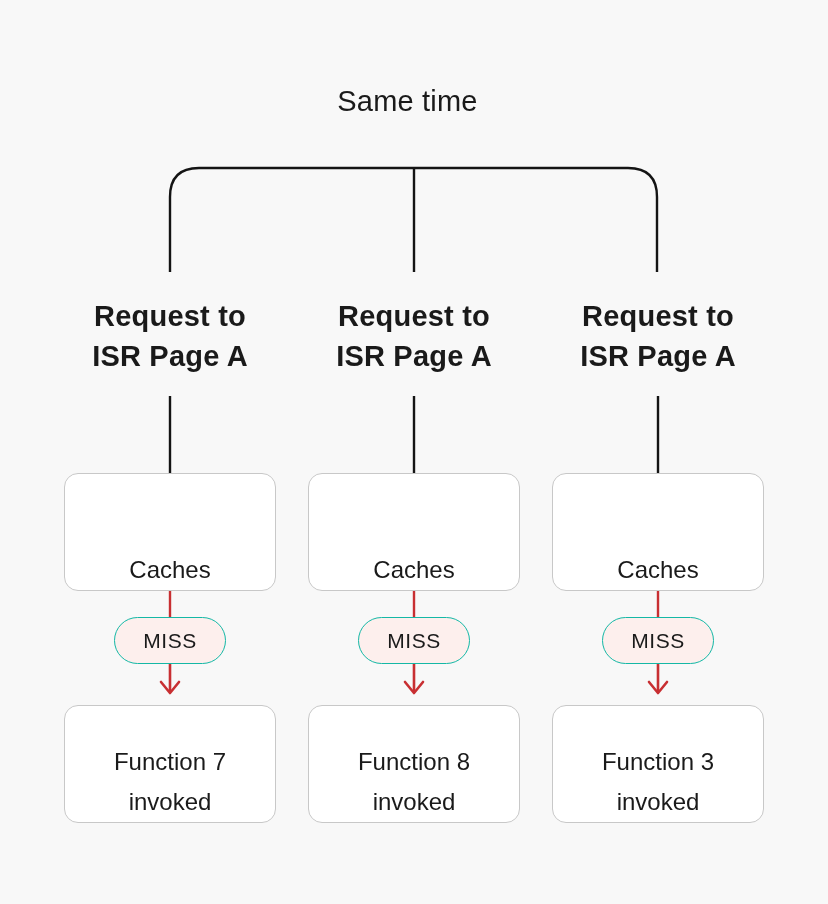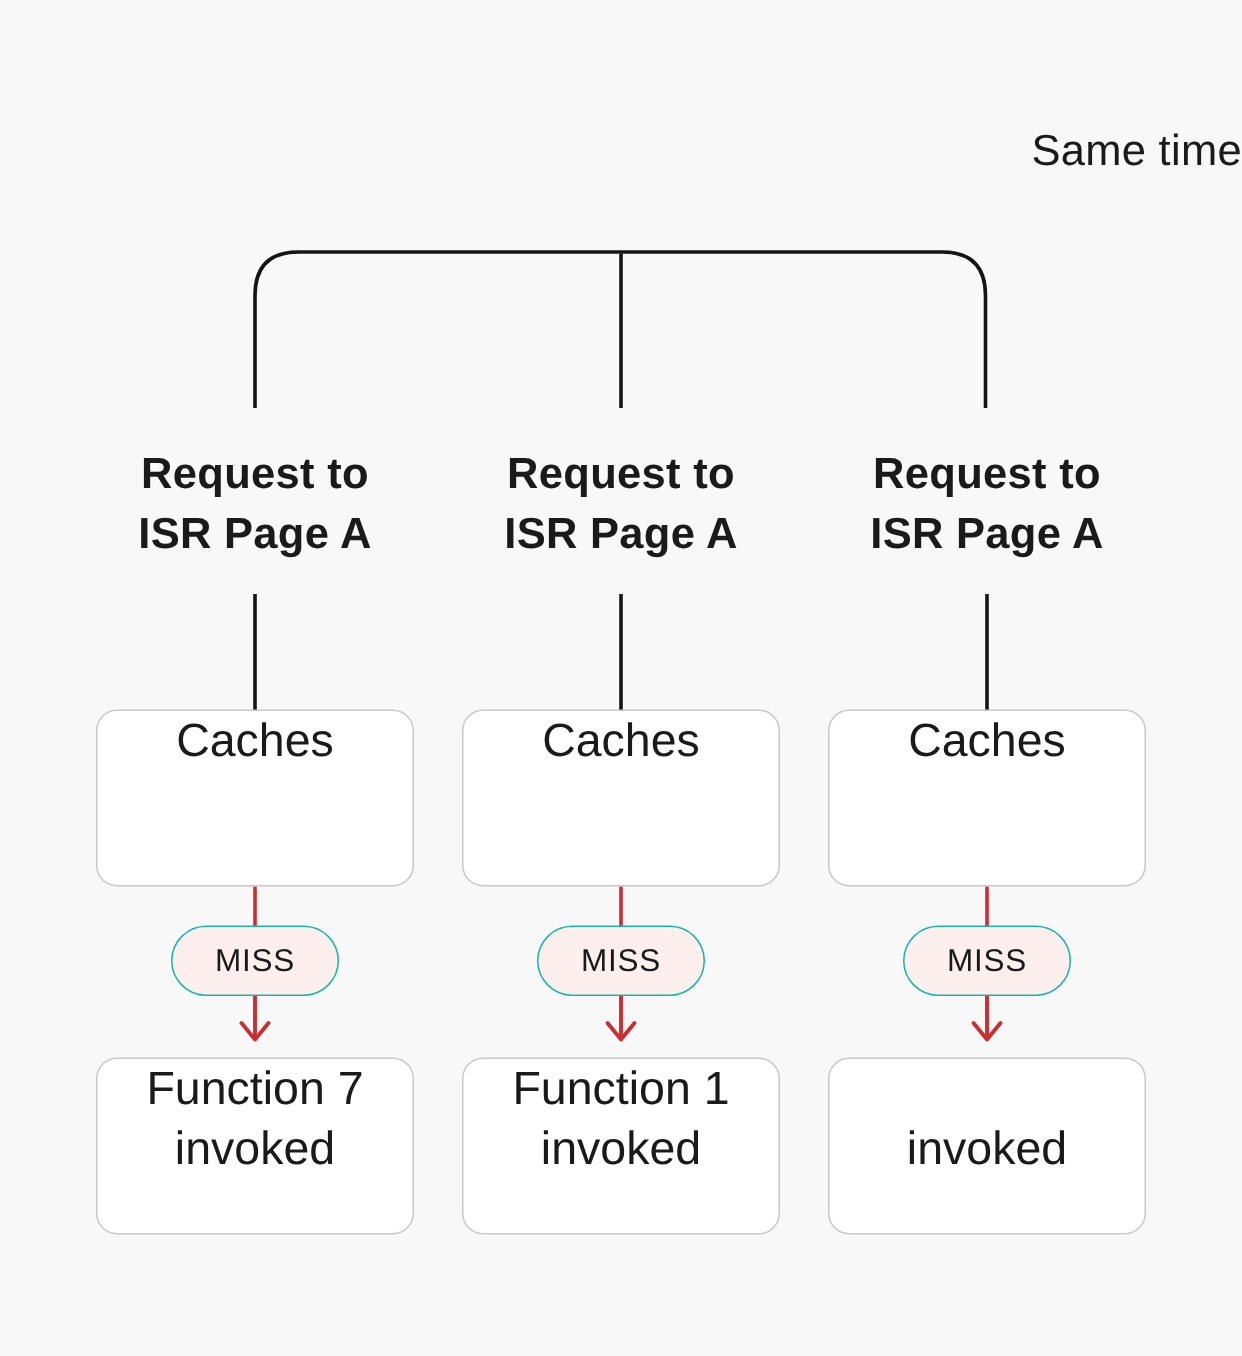--- a/index.html
+++ b/index.html
@@ -11,23 +11,23 @@
     position: relative;
     overflow: hidden;
   }
   .canvas {
     position: absolute;
     left: 0; top: 0;
     width: 828px; height: 904px;
   }
   .diagram-title {
     position: absolute;
-    left: 0; right: 0;
+    left: 0; right: 13px;
     top: 85px;
-    text-align: right;
+    text-align: center;
     font-size: 29px;
     font-weight: 400;
     letter-spacing: 0.2px;
     color: #1a1a1a;
   }
   svg.connectors {
     position: absolute;
     left: 0; top: 0;
     width: 828px; height: 904px;
   }
@@ -54,24 +54,24 @@
   }
   .node-box {
     position: absolute;
     left: 0;
     width: 212px;
     height: 118px;
     background: #ffffff;
     border: 1.5px solid #c8c8c8;
     border-radius: 14px;
     display: flex;
-    align-items: flex-start;
+    align-items: flex-end;
     justify-content: center;
     text-align: center;
-    font-size: 31px;
+    font-size: 24px;
     font-weight: 400;
     line-height: 40px;
     color: #1a1a1a;
   }
   .caches-box { top: 473px; }
   .function-box { top: 705px; }
   .miss-pill {
     position: absolute;
     top: 617px;
     left: 50px;
@@ -148,38 +148,38 @@
       <span>ISR Page A</span>
     </div>
     <div class="node-box caches-box">
       <span>Caches</span>
     </div>
     <div class="miss-pill">
       <span>MISS</span>
     </div>
     <div class="node-box function-box">
       <span>
-        <span>Function 1</span><br>
+        <span>Function 8</span><br>
         <span>invoked</span>
       </span>
     </div>
   </div>
 
   <div class="column col-3">
     <div class="request-label">
       <span>Request to</span><br>
       <span>ISR Page A</span>
     </div>
     <div class="node-box caches-box">
       <span>Caches</span>
     </div>
     <div class="miss-pill">
       <span>MISS</span>
     </div>
     <div class="node-box function-box">
       <span>
-        <br>
+        <span>Function 3</span><br>
         <span>invoked</span>
       </span>
     </div>
   </div>
 
 </div>
 
 </body></html>

